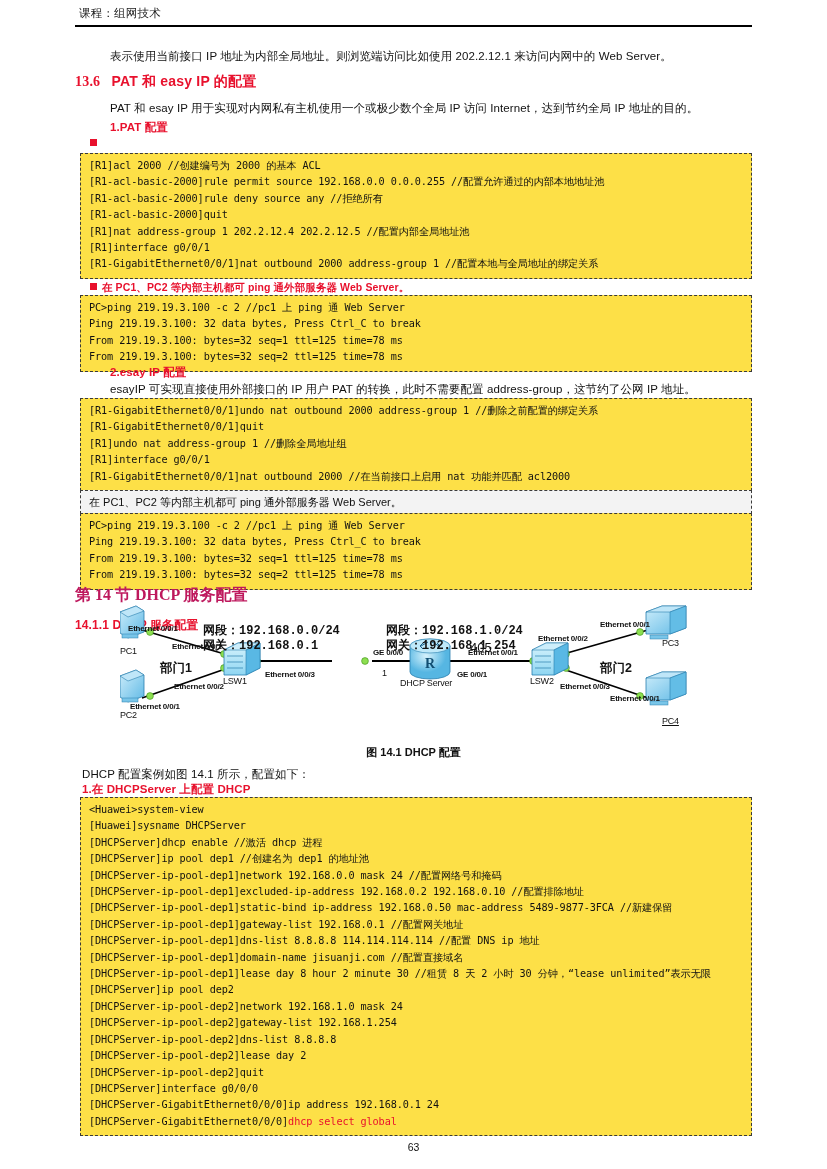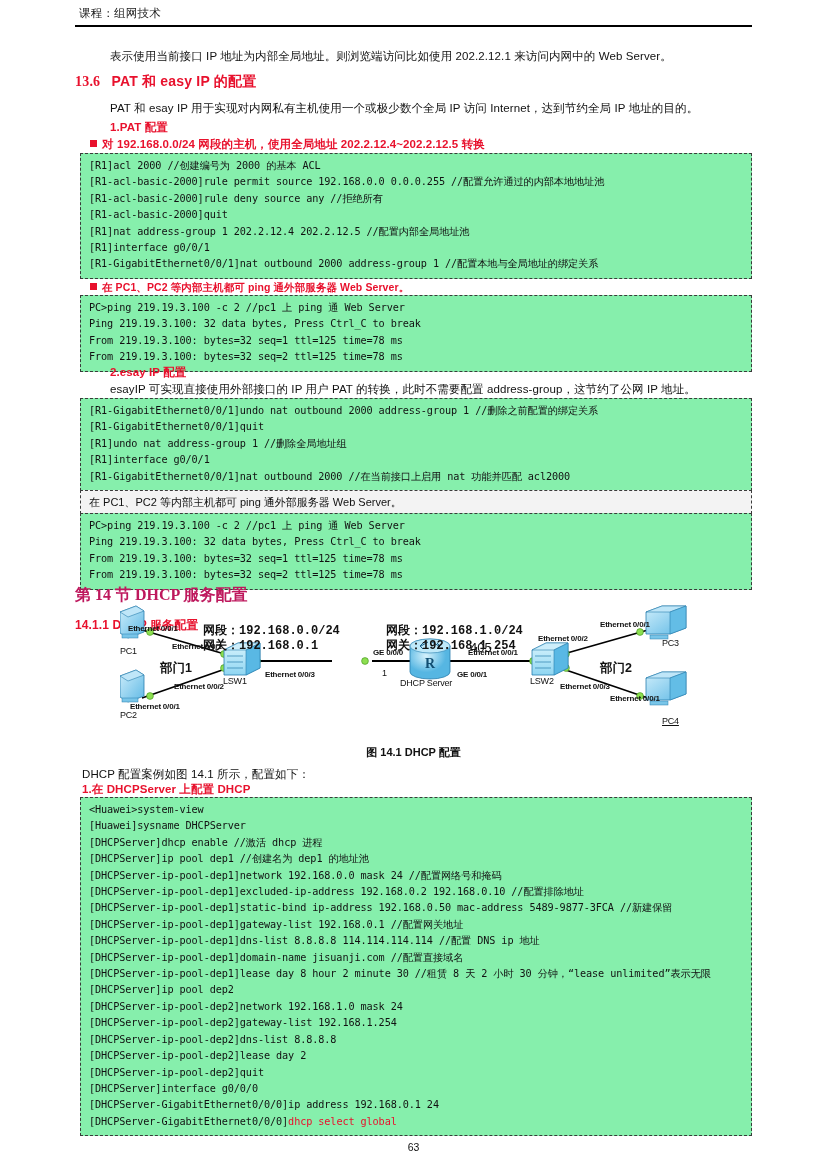--- a/index.html
+++ b/index.html
@@ -26,21 +26,21 @@
   .redline{position:absolute;color:#e8112d;font-size:11.5px;font-weight:bold;letter-spacing:.1px;}
 
   
   .bullet{display:inline-block;width:7px;height:7px;background:#e8112d;margin-right:5px;vertical-align:1px;}
 
   
   .codebox{
     position:absolute;
     box-sizing:border-box;
     border:1px dashed #3a3a3a;
-    background:#86efac;
+    background:#fde047;
     padding:4px 8px 5px 8px;
     font-family:"DejaVu Sans Mono","Liberation Mono",monospace;
     font-size:10.2px;
     line-height:16.4px;
     color:#111;
     white-space:pre;
     letter-spacing:-0.1px;
   }
   .codebox .cl{display:block;}
   .codebox .red{color:#e8112d;}
@@ -73,21 +73,21 @@
 
   <div class="para" style="left:110px;top:48px;width:650px;">表示使用当前接口 IP 地址为内部全局地址。则浏览端访问比如使用 202.2.12.1 来访问内网中的 Web Server。</div>
 
   <div class="h2" style="left:75px;top:73px;font-size:14px;">
     <span class="h2-num">13.6</span>
     <span style="display:inline-block;width:7px;"></span><span>PAT 和 easy IP 的配置</span>
   </div>
 
   <div class="para" style="left:110px;top:100px;width:650px;">PAT 和 esay IP 用于实现对内网私有主机使用一个或极少数个全局 IP 访问 Internet，达到节约全局 IP 地址的目的。</div>
   <div class="redline" style="left:110px;top:120px;">1.PAT 配置</div>
-  <div class="redline" style="left:90px;top:137px;"><span class="bullet"></span><span>对 192.168.0.0/24 网段的主机，使用全局地址 202.2.12.4~202.2.12.5 转换</span></div>
+  <div class="redline" style="left:90px;top:137px;"><span class="bullet"></span></div>
 
   <div class="codebox" id="cb1" style="left:80px;top:153px;width:672px;"><span class="cl">[R1]acl 2000 //创建编号为 2000 的基本 ACL</span><span class="cl">[R1-acl-basic-2000]rule permit source 192.168.0.0 0.0.0.255 //配置允许通过的内部本地地址池</span><span class="cl">[R1-acl-basic-2000]rule deny source any //拒绝所有</span><span class="cl">[R1-acl-basic-2000]quit</span><span class="cl">[R1]nat address-group 1 202.2.12.4 202.2.12.5 //配置内部全局地址池</span><span class="cl">[R1]interface g0/0/1</span><span class="cl">[R1-GigabitEthernet0/0/1]nat outbound 2000 address-group 1 //配置本地与全局地址的绑定关系</span></div>
 
   <div class="redline" style="left:90px;top:281px;font-size:10.5px;"><span class="bullet"></span><span>在 PC1、PC2 等内部主机都可 ping 通外部服务器 Web Server。</span></div>
 
   <div class="codebox" id="cb2" style="left:80px;top:295px;width:672px;"><span class="cl">PC&gt;ping 219.19.3.100 -c 2 //pc1 上 ping 通 Web Server</span><span class="cl">Ping 219.19.3.100: 32 data bytes, Press Ctrl_C to break</span><span class="cl">From 219.19.3.100: bytes=32 seq=1 ttl=125 time=78 ms</span><span class="cl">From 219.19.3.100: bytes=32 seq=2 ttl=125 time=78 ms</span></div>
 
   <div class="redline" style="left:110px;top:365px;">2.esay IP 配置</div>
   <div class="para" style="left:110px;top:381px;width:650px;">esayIP 可实现直接使用外部接口的 IP 用户 PAT 的转换，此时不需要配置 address-group，这节约了公网 IP 地址。</div>
 

